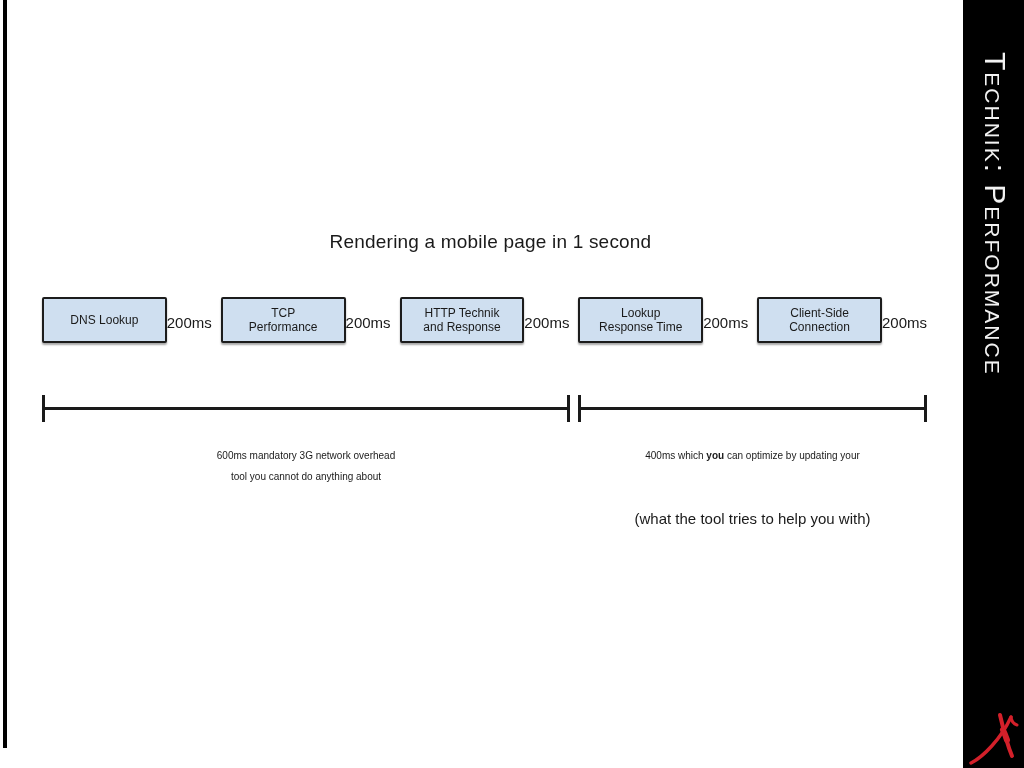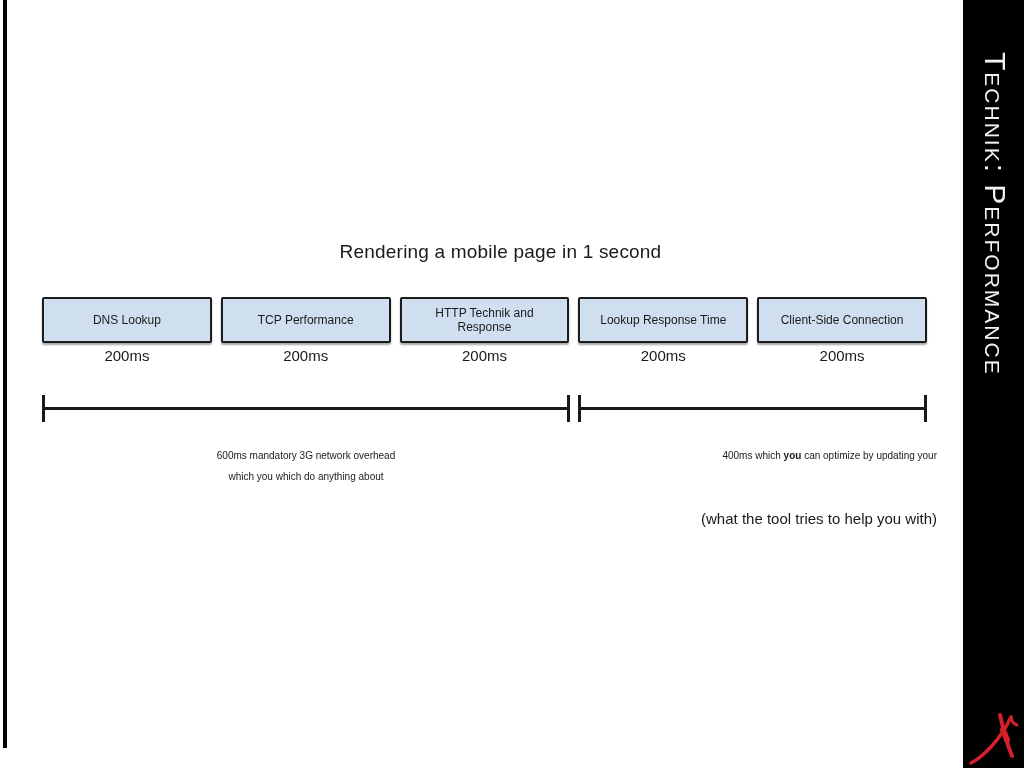--- a/index.html
+++ b/index.html
@@ -11,27 +11,27 @@
   }
   
   .left-rule {
     position:absolute; left:3px; top:0; width:4px; height:748px;
     background:#000;
   }
   
   .diagram-title {
     position:absolute; left:42px; top:225px; width:885px;
     text-align:center; font-size:19px; font-weight:500;
-    letter-spacing:.2px; margin:16px;
+    letter-spacing:.2px; margin:6px;
   }
   .phases-row {
     position:absolute; left:42px; top:297px; width:885px;
     display:flex; gap:9px;
   }
-  .phase { flex:1; display:flex; flex-direction:column; align-items:center; }
+  .phase { flex:1; display:flex; flex-direction:row; align-items:center; }
   .phase-box {
     box-sizing:border-box; width:100%; height:46px;
     background:var(--box-fill,#cfdff0);
     border:2px solid var(--box-border,#1c1c1c);
     border-radius:2px;
     box-shadow:0 2px 2px rgba(0,0,0,.35);
     display:flex; align-items:center; justify-content:center;
     text-align:center; font-size:12px; line-height:14px;
     padding:2px 16px;
   }
@@ -47,24 +47,24 @@
     margin-top:-2px; background:var(--text,#1a1a1a);
   }
   .bracket-overhead { left:42px;  width:528px; }
   .bracket-optimize { left:578px; width:349px; }
   
   .annotation {
     position:absolute; top:445px; text-align:center;
     font-size:10px; line-height:21px;
   }
   .annotation-overhead { left:22px;  width:568px; }
-  .annotation-optimize { left:568px; width:369px;text-align:right; }
+  .annotation-optimize { left:568px; width:369px; }
   .annotation-note {
     position:absolute; top:510px; left:568px; width:369px;
-    text-align:right; font-size:15px;
+    text-align:center; font-size:15px;
   }
   
   .sidebar {
     position:absolute; right:0; top:0; width:61px; height:768px;
     background:var(--sidebar-bg,#000);
   }
   .sidebar-label {
     position:absolute; top:52px; left:49px;
     transform:rotate(90deg); transform-origin:0 0;
     white-space:nowrap;
@@ -107,21 +107,21 @@
 
   <div class="bracket bracket-overhead">
     <div class="bracket-bar"></div>
   </div>
   <div class="bracket bracket-optimize">
     <div class="bracket-bar"></div>
   </div>
 
   <div class="annotation annotation-overhead">
     <div>600ms mandatory 3G network overhead</div>
-    <div>which you which do anything about</div>
+    <div>tool you cannot do anything about</div>
   </div>
 
   <div class="annotation annotation-optimize">
     <div><span>400ms which </span><b>you</b><span> can optimize by updating your</span></div>
   </div>
 
   <div class="annotation-note">(what the tool tries to help you with)</div>
 
   <div class="sidebar">
     <div class="sidebar-label">Technik: Performance</div>

